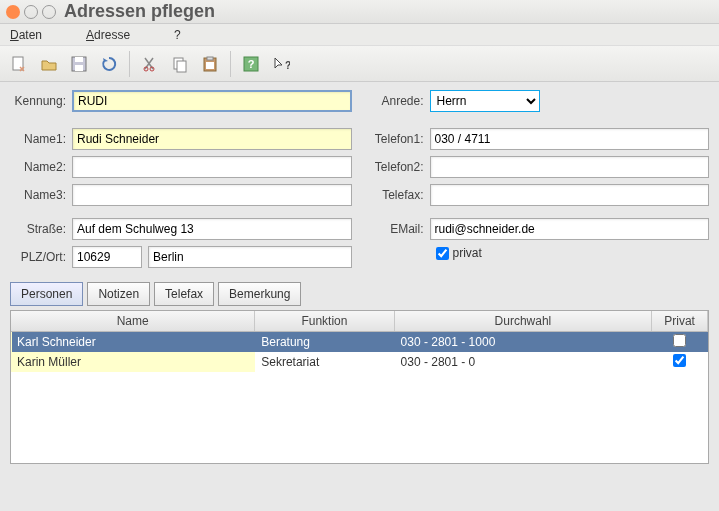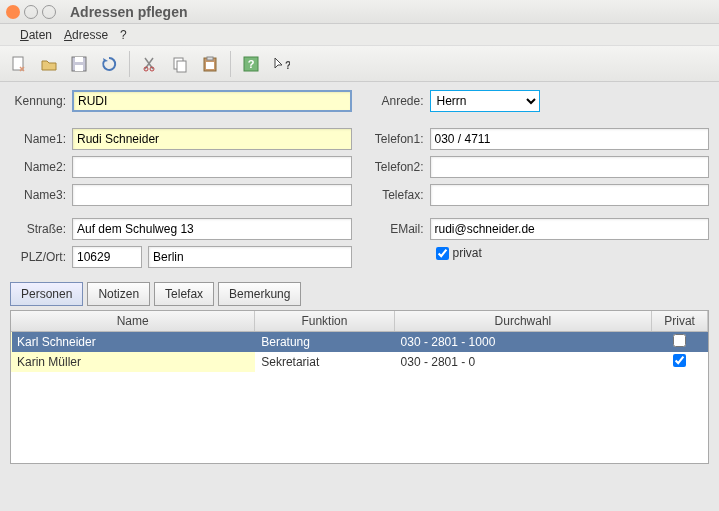--- a/index.html
+++ b/index.html
@@ -1,22 +1,22 @@
 <!DOCTYPE html>
 <html><head>
 <meta charset="utf-8">
 <style>
 * { box-sizing: border-box; margin: 0; padding: 0; }
 body { font-family: "Segoe UI", Tahoma, Arial, sans-serif; font-size: 12px; background: #e8e8e8; width: 719px; height: 511px; overflow: hidden; color: #333; }
 .titlebar { height: 24px; background: linear-gradient(#f0f0ee, #e3e3e1); display: flex; align-items: center; padding: 0 6px; border-bottom: 1px solid #ccc; }
 .win-btn { width: 14px; height: 14px; border-radius: 50%; margin-right: 4px; display: flex; align-items: center; justify-content: center; font-size: 9px; line-height: 1; }
 .win-close { background: #ff8a4a; }
 .win-min, .win-max { background: transparent; border: 1.5px solid #999; }
-.title-text { margin-left: 10px; font-weight: bold; color: #5a5a5a; font-size: 14px; }
-.menubar { height: 22px; background: #ebebe9; display: flex; align-items: center; padding: 0 14px; border-bottom: 1px solid #ddd; }
+.title-text { margin-left: 4px; font-weight: bold; color: #5a5a5a; font-size: 18px; }
+.menubar { height: 22px; background: #ebebe9; display: flex; align-items: center; padding: 0 4px; border-bottom: 1px solid #ddd; gap: 32px; }
 .menu-item { padding: 2px 6px; cursor: default; }
 .menu-item u { text-decoration: underline; }
 .toolbar { height: 36px; background: linear-gradient(#f4f4f2, #e6e6e4); display: flex; align-items: center; padding: 0 4px; border-bottom: 1px solid #ccc; }
 .tool-btn { width: 28px; height: 28px; display: flex; align-items: center; justify-content: center; border: 1px solid transparent; border-radius: 3px; margin: 0 1px; }
 .tool-sep { width: 1px; height: 26px; background: #c8c8c8; margin: 0 5px; }
 .form-area { padding: 8px 10px 4px; display: flex; gap: 16px; }
 .col { flex: 1; }
 .row { display: flex; align-items: center; margin-bottom: 6px; }
 .label { width: 62px; text-align: right; padding-right: 6px; color: #444; }
 .label-r { width: 62px; text-align: right; padding-right: 6px; color: #444; }

